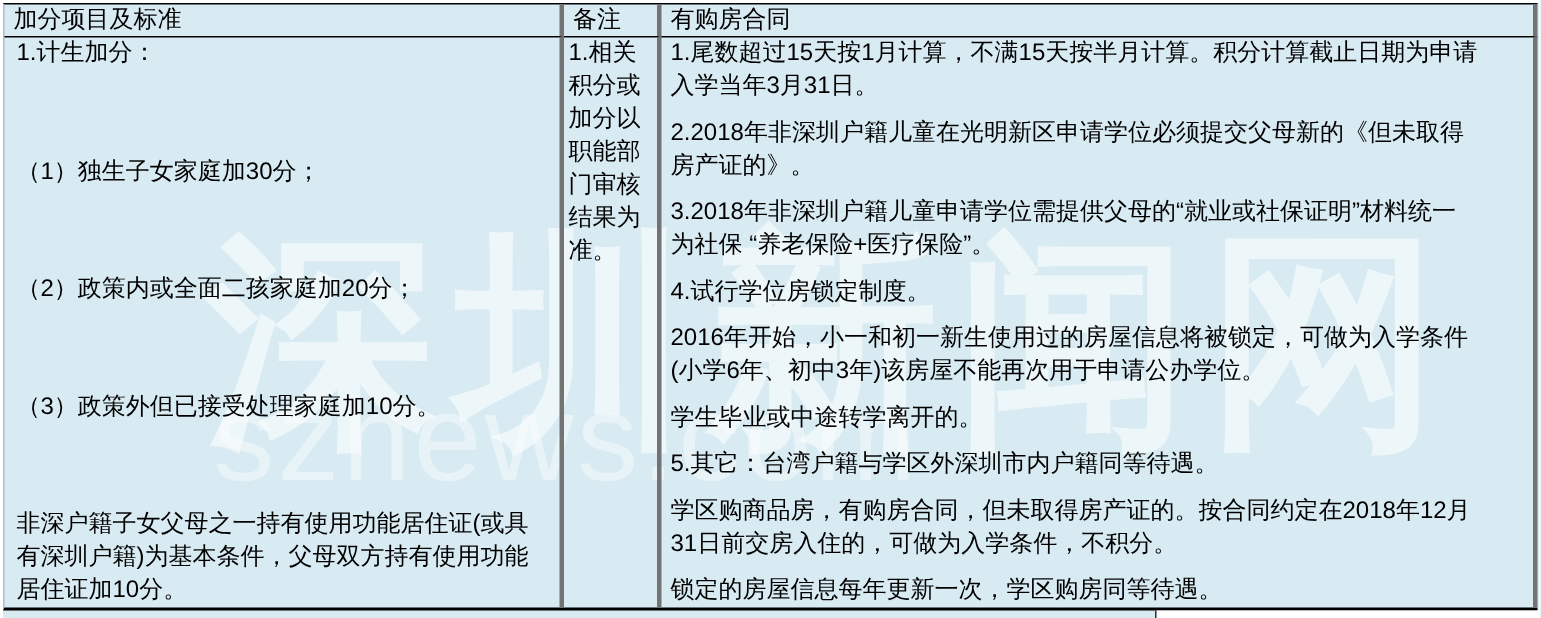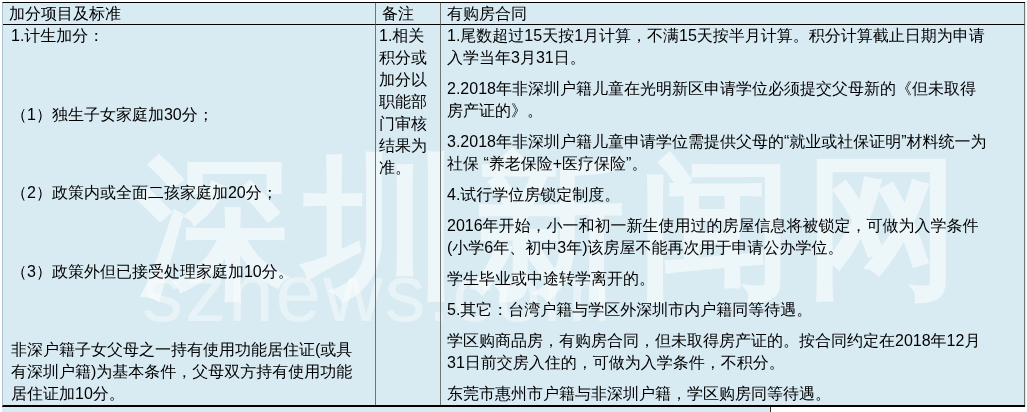--- a/index.html
+++ b/index.html
@@ -36,21 +36,21 @@
     display:grid;
     grid-template-columns:373px 65px 584px;
     grid-template-rows:22px 380px;
     border-top:1px solid #000;
     border-left:1px solid #a9bdd3;
     border-bottom:2px solid #000;
     z-index:2;
   }
   .cell {
     box-sizing:border-box;
-    border-right:1px solid #737373;
+    border-right:3px solid #737373;
     background:transparent;
   }
   .cell.header {
     border-bottom:1px solid #000;
     display:flex; align-items:center;
     padding-left:6px;
     font-size:16px; line-height:20px;
   }
   .cell.body {
     display:flex; flex-direction:column; justify-content:space-between;
@@ -96,21 +96,21 @@
 
     <div class="cell body c3">
       <p>1.尾数超过15天按1月计算，不满15天按半月计算。积分计算截止日期为申请入学当年3月31日。</p>
       <p>2.2018年非深圳户籍儿童在光明新区申请学位必须提交父母新的《但未取得房产证的》。</p>
       <p>3.2018年非深圳户籍儿童申请学位需提供父母的“就业或社保证明”材料统一为社保 “养老保险+医疗保险”。</p>
       <p>4.试行学位房锁定制度。</p>
       <p>2016年开始，小一和初一新生使用过的房屋信息将被锁定，可做为入学条件(小学6年、初中3年)该房屋不能再次用于申请公办学位。</p>
       <p>学生毕业或中途转学离开的。</p>
       <p>5.其它：台湾户籍与学区外深圳市内户籍同等待遇。</p>
       <p>学区购商品房，有购房合同，但未取得房产证的。按合同约定在2018年12月31日前交房入住的，可做为入学条件，不积分。</p>
-      <p>东莞市惠州市户籍与非深圳户籍，学区购房同等待遇。</p>
+      <p>锁定的房屋信息每年更新一次，学区购房同等待遇。</p>
     </div>
 
   </div>
 
   <div class="below-white"></div>
   <div class="tick"></div>
 
 </div>
 
 </body></html>

